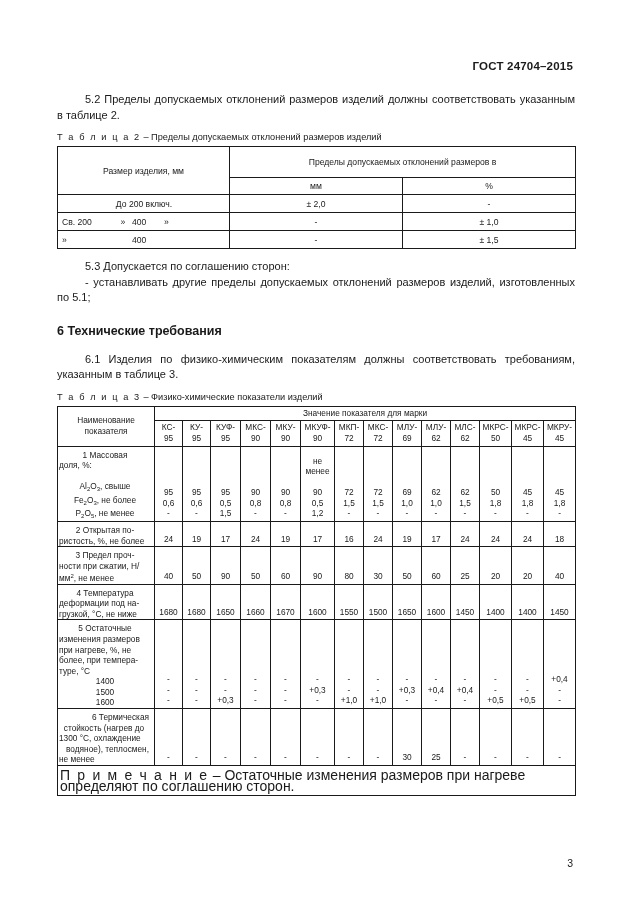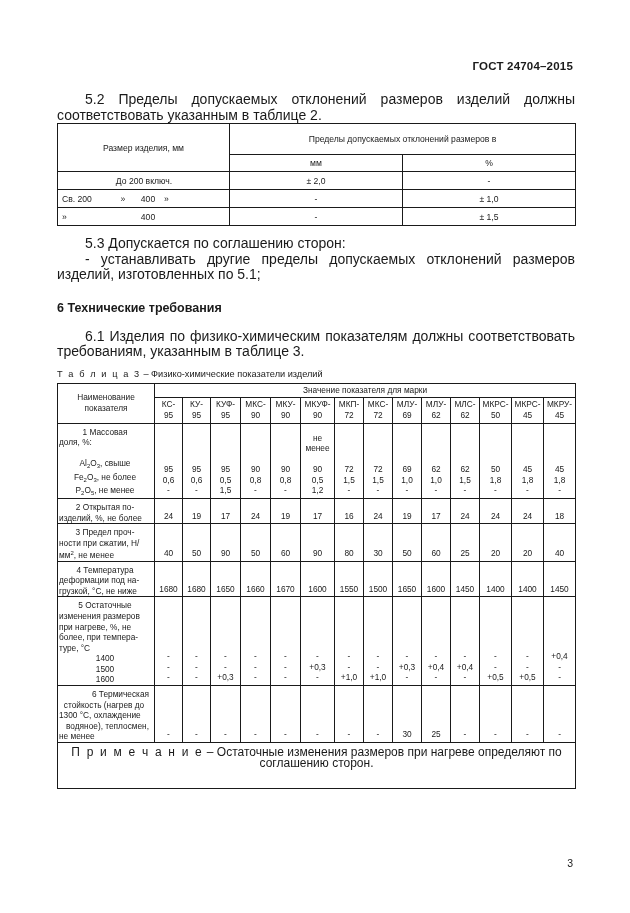--- a/index.html
+++ b/index.html
@@ -31,21 +31,21 @@
     letter-spacing: 0.2px;
   }
   .content {
     position: absolute;
     left: 57px;
     top: 92px;
     width: 518px;
   }
   p.body-text {
     margin: 0 0 0 0;
-    font-size: 14px;
+    font-size: 11px;
     line-height: 15.5px;
     text-align: justify;
     text-justify: inter-word;
   }
   p.indent {
     text-indent: 28px;
   }
   .tbl-caption {
     font-size: 9.2px;
     margin: 9px 0 4px 0;
@@ -76,38 +76,38 @@
   #table2 { font-size: 8.6px; }
   #table2 td, #table2 th { padding: 2px 3px; }
   #table2 .hdr { height: 26px; }
   #table2 .subhdr { height: 12px; }
   #table2 .rowcell { height: 13px; }
   #table2 .lcell { text-align: left; padding-left: 4px; position: relative; }
   #table2 .lcell.ctr { text-align: center; }
   .t2-range { display: inline-block; }
   .t2-range .a { display: inline-block; width: 52px; text-align: left; }
   .t2-range .b { display: inline-block; width: 18px; text-align: center; }
-  .t2-range .c { display: inline-block; width: 32px; text-align: center; }
+  .t2-range .c { display: inline-block; width: 32px; }
   .t2-range .d { display: inline-block; width: 18px; text-align: left; }
   
   #table3 { font-size: 8.3px; }
   #table3 td, #table3 th { padding: 0 1px; line-height: 10.6px; }
   #table3 .namecell {
     text-align: right;
     padding-right: 3px;
     vertical-align: top;
     padding-top: 3px;
   }
   #table3 .tophdr { height: 13px; }
   #table3 .colhdr { height: 25px; }
   #table3 .vals { vertical-align: bottom; padding-bottom: 2px; }
   #table3 .note {
-    text-align: center;
-    padding: 4px 2px 20px 2px;
-    font-size: 12px;
+    text-align: left;
+    padding: 4px 2px 4px 2px;
+    font-size: 14px;
   }
   #table3 .note .sp { letter-spacing: 1.7px; }
   .stack { display: block; line-height: 10.6px; }
   .nm-indent-r { display: block; text-align: right; padding-right: 2px; }
   .nm-center { display: block; text-align: center; }
   .sub { font-size: 0.72em; vertical-align: -0.28em; }
   .sup { font-size: 0.72em; vertical-align: 0.42em; }
   .blankline { display: block; height: 10.6px; }
   .page-number {
     position: absolute;
@@ -120,20 +120,24 @@
 <body>
 
 <div class="page">
 
   <div class="doc-header">ГОСТ 24704–2015</div>
 
   <div class="content">
 
     <p class="body-text indent">5.2 Пределы допускаемых отклонений размеров изделий должны соответствовать указанным в таблице 2.</p>
 
+    <div class="tbl-caption">
+      <span class="sp">Т а б л и ц а  2</span>
+      <span>– Пределы допускаемых отклонений размеров изделий</span>
+    </div>
 
     <table id="table2">
       <colgroup>
         <col style="width:172px">
         <col style="width:173px">
         <col style="width:173px">
       </colgroup>
       <tbody>
         <tr>
           <td class="hdr" rowspan="2">Размер изделия, мм</td>
@@ -387,21 +391,21 @@
               <span class="blankline"></span>
               <span class="stack">45</span>
               <span class="stack">1,8</span>
               <span class="stack">-</span>
             </td>
         </tr>
 
         <tr>
           <td class="namecell">
             <span class="nm-center">2 Открытая по-</span>
-            <span class="nm-indent-r" style="text-align:left">изделий, %, не более</span>
+            <span class="nm-indent-r" style="text-align:left">ристость, %, не более</span>
           </td>
           <td class="vals">
               <span class="stack">24</span>
             </td>
             <td class="vals">
               <span class="stack">19</span>
             </td>
             <td class="vals">
               <span class="stack">17</span>
             </td>

